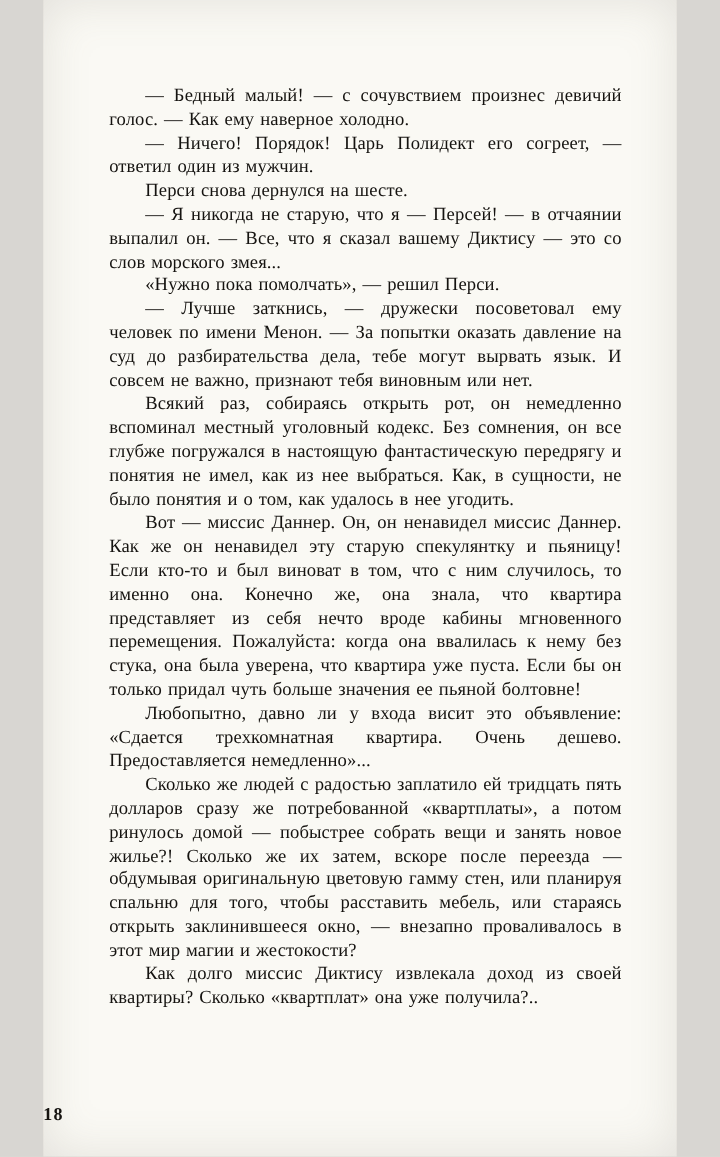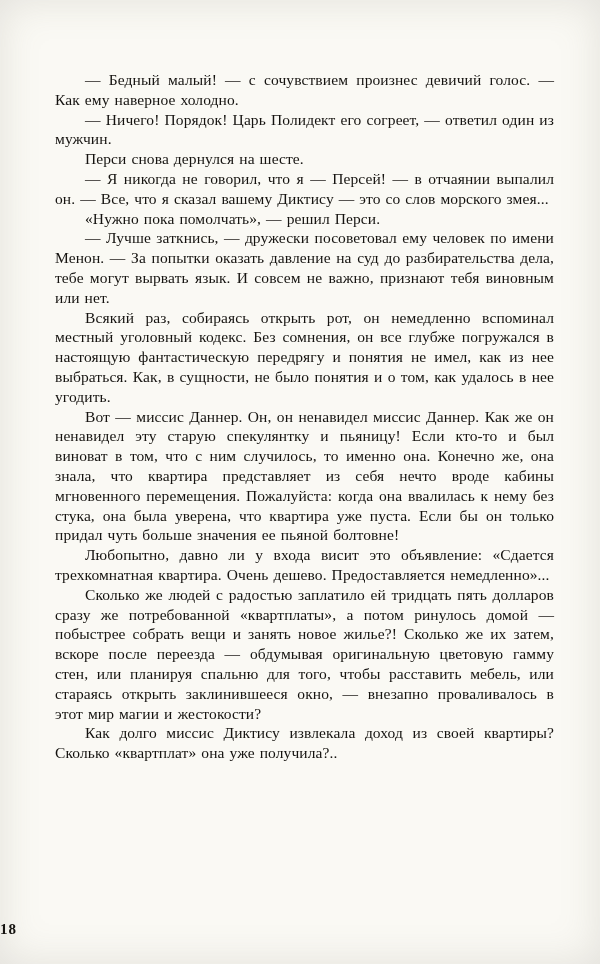--- a/index.html
+++ b/index.html
@@ -3,21 +3,21 @@
 <meta charset="utf-8">
 <title>Book page scan</title>
 <style>
   html, body {
     margin: 0;
     padding: 0;
     background: #d8d6d2;
   }
   .page {
     position: relative;
-    width: 600px;
+    width: 528px;
     height: 964px;
     margin: 0 auto;
     background: #faf9f4;
     box-shadow: inset 0 0 40px rgba(120,115,105,0.18);
     box-sizing: border-box;
     overflow: hidden;
     font-family: "Liberation Serif", "DejaVu Serif", serif;
     color: #151310;
   }
   .text-block {
@@ -49,21 +49,21 @@
   }
 </style>
 </head>
 <body>
 
 <div class="page">
   <div class="text-block">
     <p>— Бедный малый! — с сочувствием произнес девичий голос. — Как ему наверное холодно.</p>
     <p>— Ничего! Порядок! Царь Полидект его согреет, — ответил один из мужчин.</p>
     <p>Перси снова дернулся на шесте.</p>
-    <p>— Я никогда не говорил, что я — Персей! — в отчаянии выпалил он. — Все, что я сказал вашему Диктису — это со слов морского змея...</p>
+    <p>— Я никогда не старую, что я — Персей! — в отчаянии выпалил он. — Все, что я сказал вашему Диктису — это со слов морского змея...</p>
     <p>«Нужно пока помолчать», — решил Перси.</p>
     <p>— Лучше заткнись, — дружески посоветовал ему человек по имени Менон. — За попытки оказать давление на суд до разбирательства дела, тебе могут вырвать язык. И совсем не важно, признают тебя виновным или нет.</p>
     <p>Всякий раз, собираясь открыть рот, он немедленно вспоминал местный уголовный кодекс. Без сомнения, он все глубже погружался в настоящую фантастическую передрягу и понятия не имел, как из нее выбраться. Как, в сущности, не было понятия и о том, как удалось в нее угодить.</p>
     <p>Вот — миссис Даннер. Он, он ненавидел миссис Даннер. Как же он ненавидел эту старую спекулянтку и пьяницу! Если кто-то и был виноват в том, что с ним случилось, то именно она. Конечно же, она знала, что квартира представляет из себя нечто вроде кабины мгновенного перемещения. Пожалуйста: когда она ввалилась к нему без стука, она была уверена, что квартира уже пуста. Если бы он только придал чуть больше значения ее пьяной болтовне!</p>
     <p>Любопытно, давно ли у входа висит это объявление: «Сдается трехкомнатная квартира. Очень дешево. Предоставляется немедленно»...</p>
     <p>Сколько же людей с радостью заплатило ей тридцать пять долларов сразу же потребованной «квартплаты», а потом ринулось домой — побыстрее собрать вещи и занять новое жилье?! Сколько же их затем, вскоре после переезда — обдумывая оригинальную цветовую гамму стен, или планируя спальню для того, чтобы расставить мебель, или стараясь открыть заклинившееся окно, — внезапно проваливалось в этот мир магии и жестокости?</p>
     <p>Как долго миссис Диктису извлекала доход из своей квартиры? Сколько «квартплат» она уже получила?..</p>
   </div>
   <div class="page-number">18</div>
 </div>

